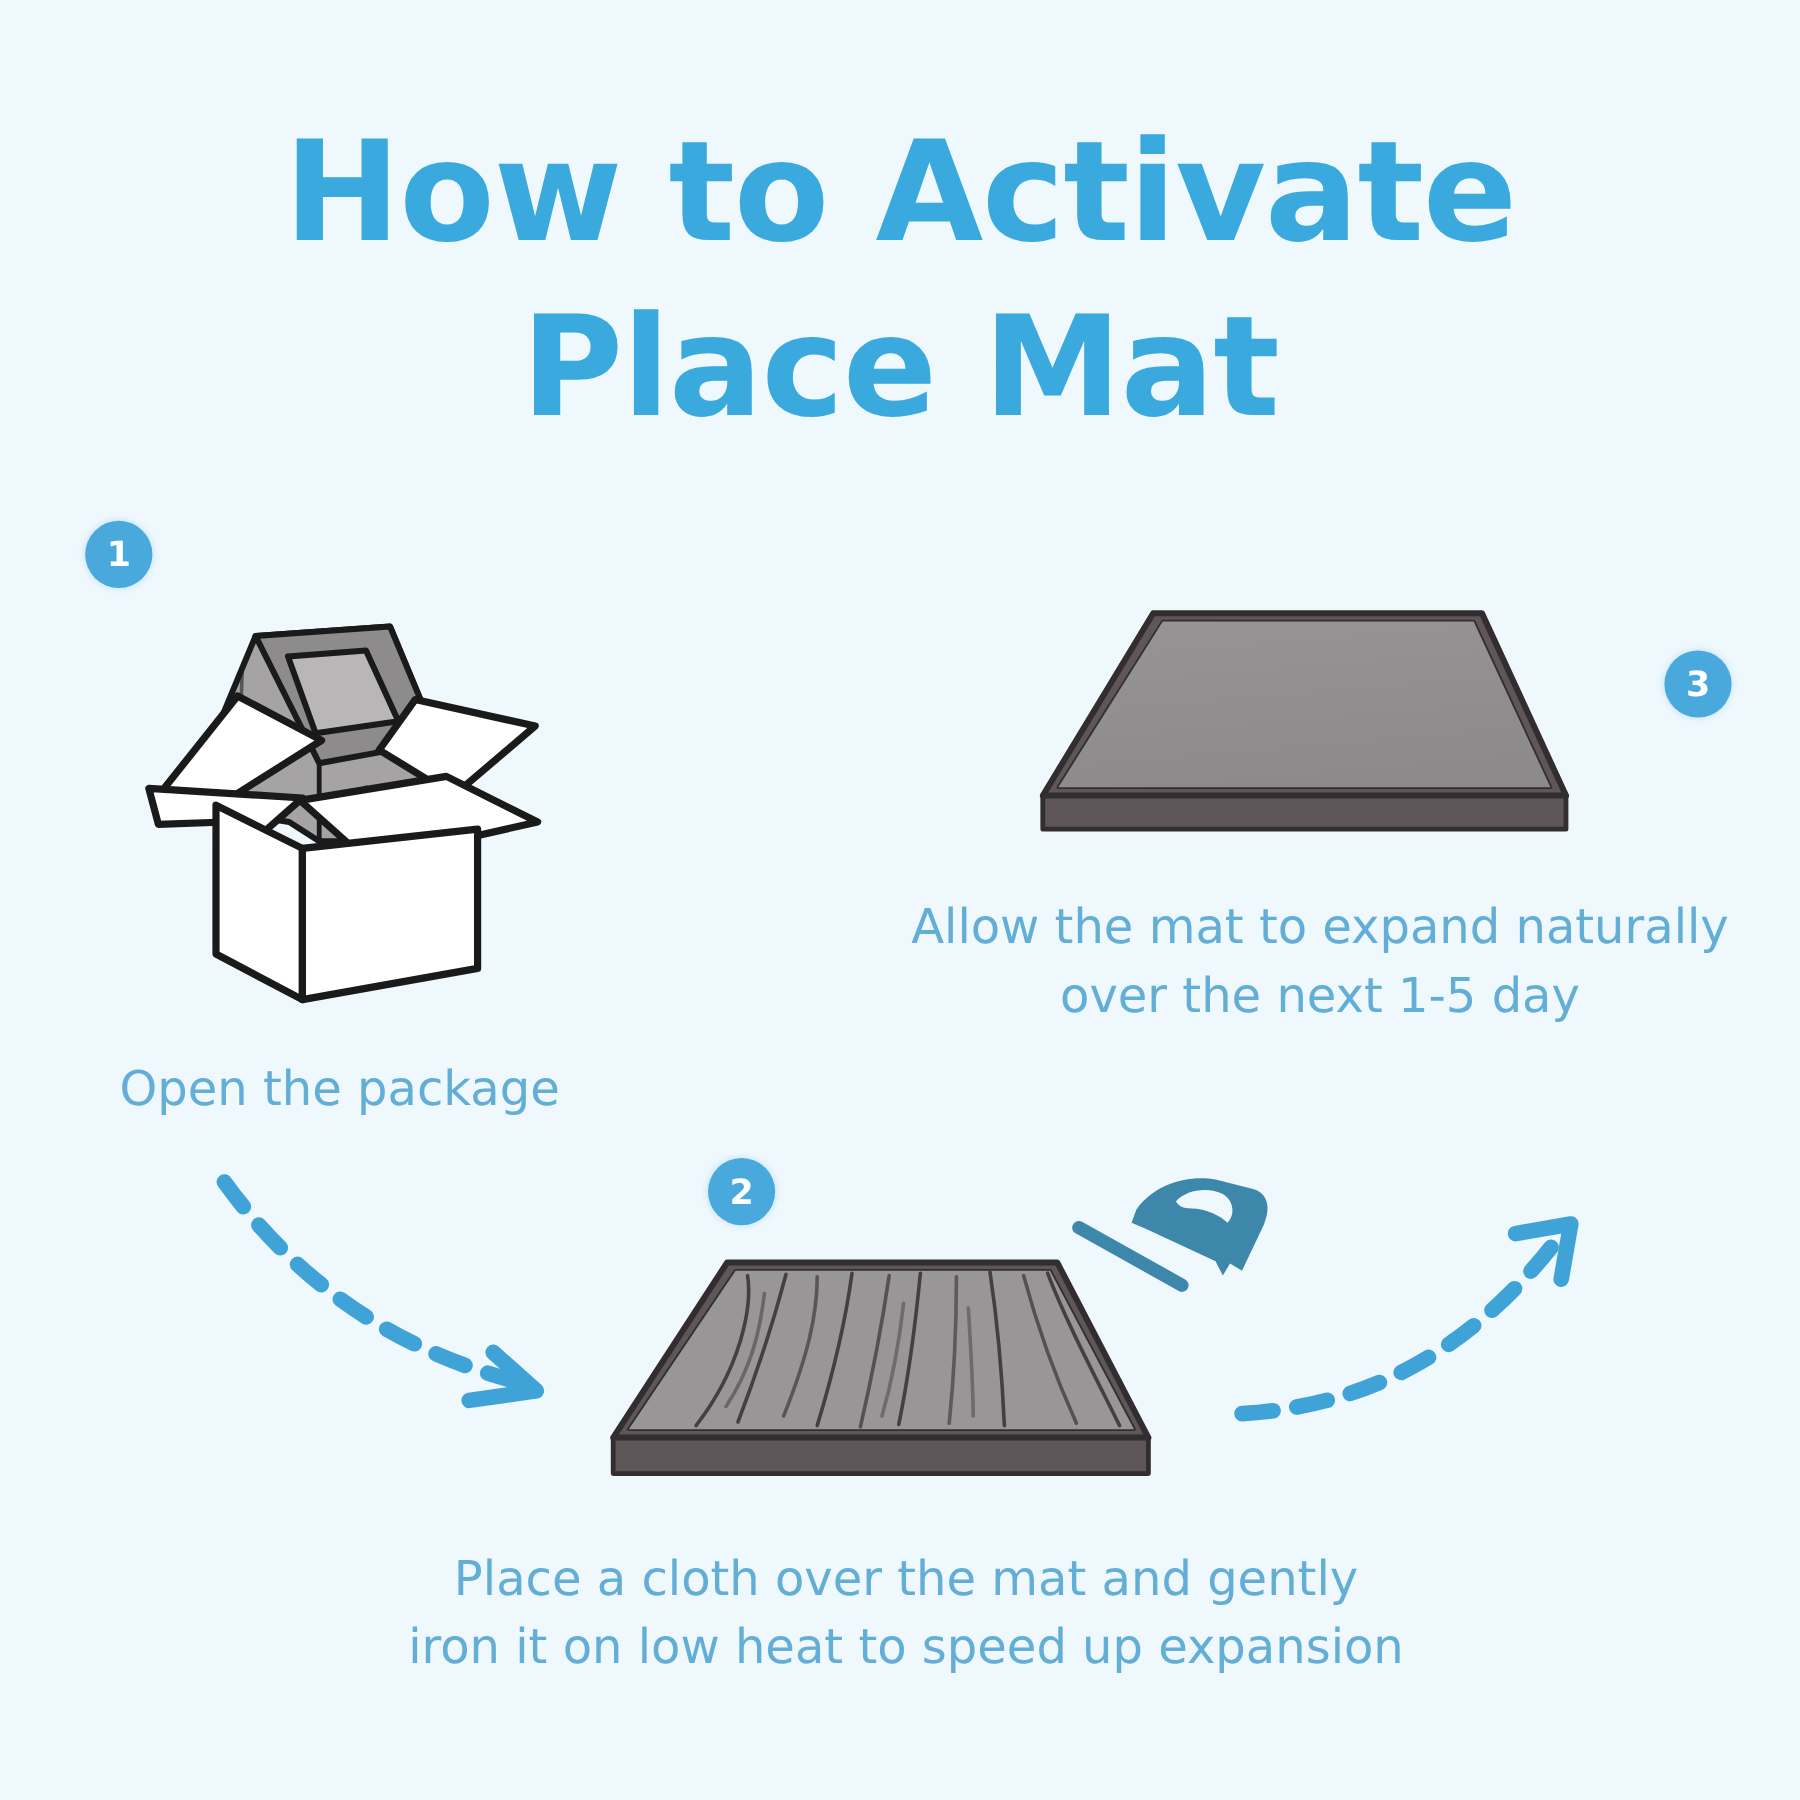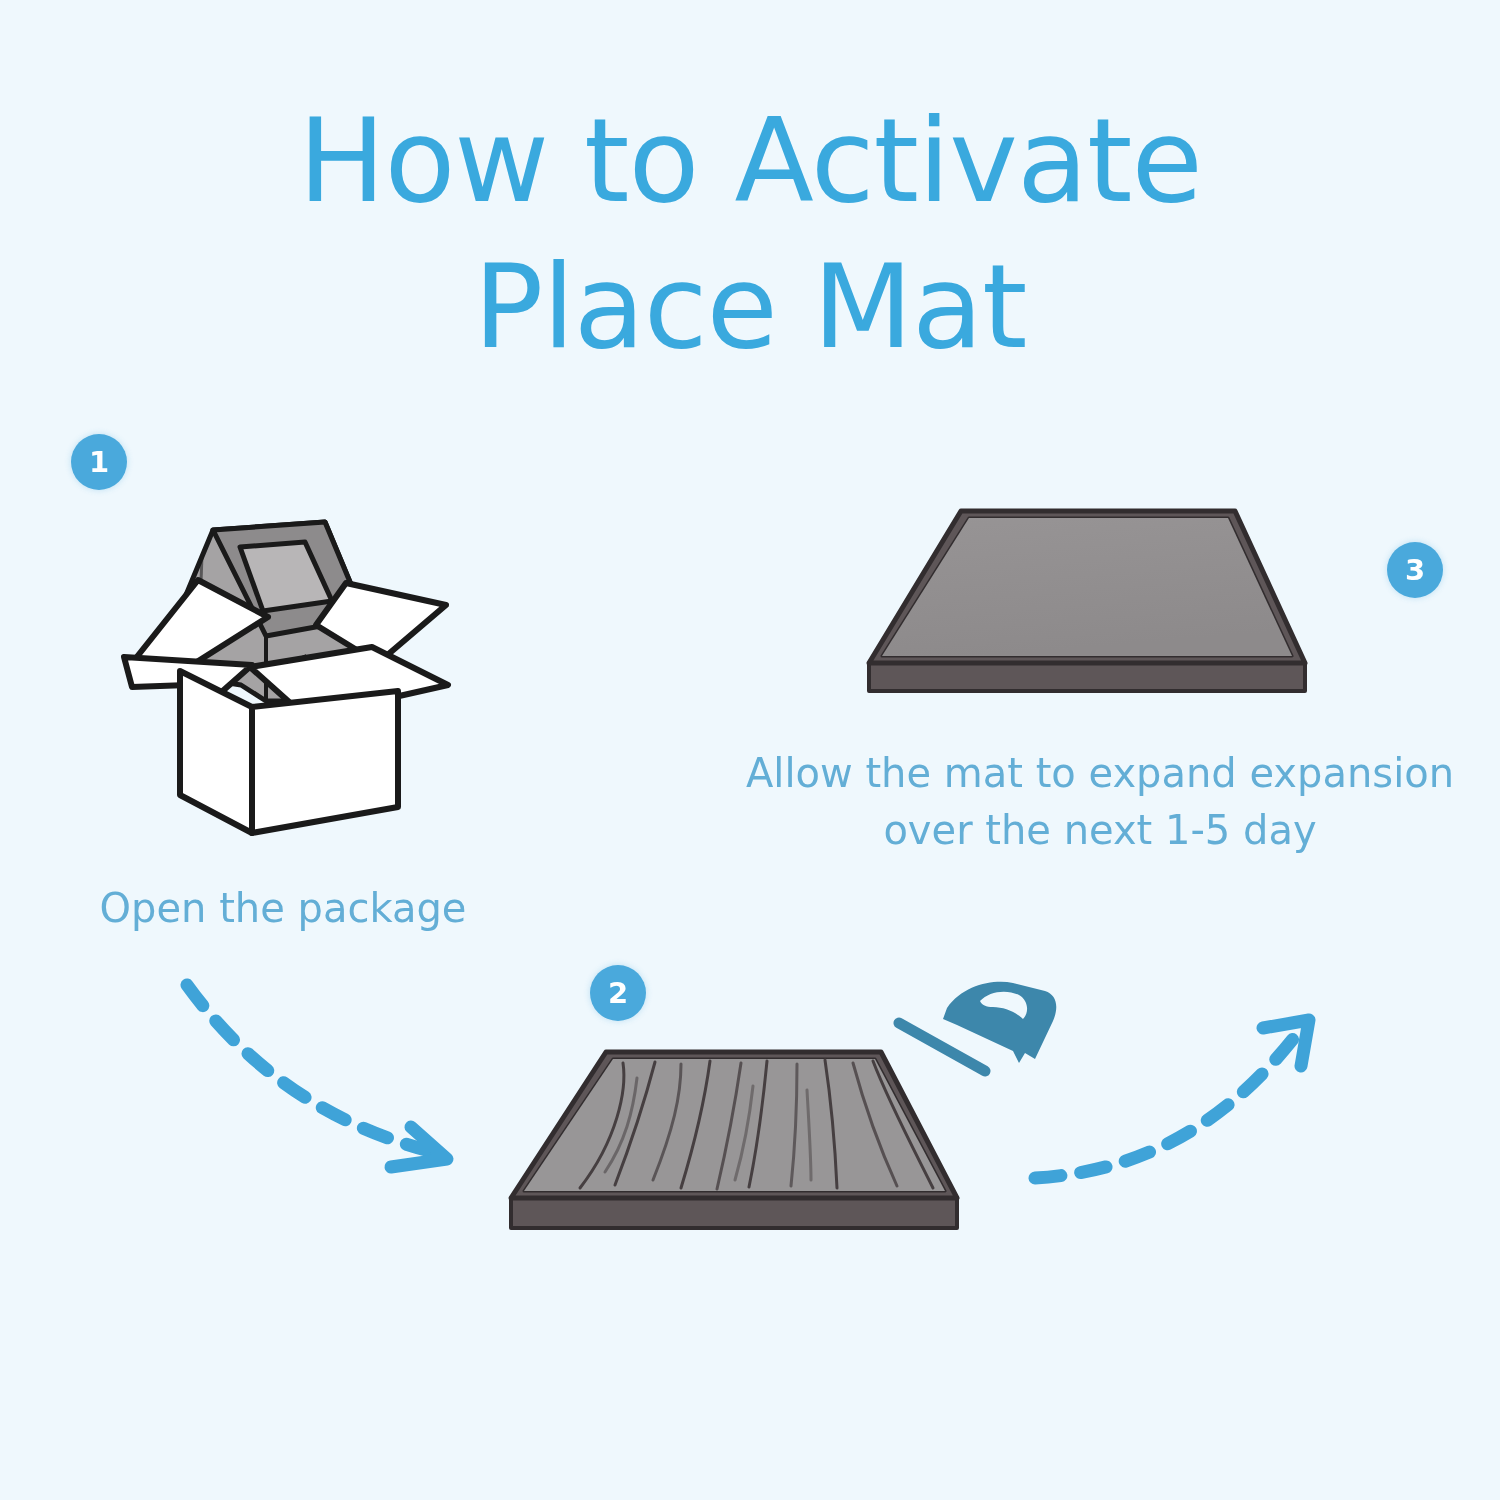--- a/index.html
+++ b/index.html
@@ -22,21 +22,21 @@
 
   
   .title {
     position: absolute;
     left: 0;
     top: 88px;
     width: 1500px;
     text-align: center;
     color: #3aa9de;
     font-family: "DejaVu Sans", sans-serif;
-    font-weight: 400;
+    font-weight: 700;
     font-size: 116px;
     line-height: 146px;
     letter-spacing: -1px;
   }
   .title .line2 { display: block; }
 
   
   .badge {
     position: absolute;
     width: 56px;
@@ -165,20 +165,24 @@
         <path d="M320 30 C 326 70, 330 114, 332 158"></path>
         <path d="M348 33 C 358 70, 372 112, 392 156" opacity="0.8"></path>
         <path d="M368 31 C 382 68, 404 110, 428 158"></path>
         <path d="M132 48 C 128 82, 120 112, 100 142" opacity="0.55"></path>
         <path d="M248 56 C 244 92, 238 122, 230 150" opacity="0.5"></path>
         <path d="M302 60 C 304 96, 306 126, 306 150" opacity="0.5"></path>
       </g>
     </svg>
   </div>
 
+  <div class="caption" id="caption-2">
+    <div>Place a cloth over the mat and gently</div>
+    <div>iron it on low heat to speed up expansion</div>
+  </div>
 
   <div class="illu" id="arrow-2">
     <svg width="320" height="220" viewBox="0 0 320 220">
       <path d="M20 178 C 120 172, 210 130, 288 26" fill="none" stroke="#3fa3d8" stroke-width="13" stroke-linecap="round" stroke-dasharray="26 20"></path>
       <path d="M248 28 L294 20 L286 66" fill="none" stroke="#3fa3d8" stroke-width="13" stroke-linecap="round" stroke-linejoin="round"></path>
     </svg>
   </div>
 
   <div class="badge" id="badge-3">3</div>
 
@@ -191,17 +195,17 @@
         <linearGradient id="mat3grad" x1="0" y1="0" x2="0.25" y2="1">
           <stop offset="0%" stop-color="#979495"></stop>
           <stop offset="100%" stop-color="#8d8a8b"></stop>
         </linearGradient>
       </defs>
       <path d="M104 33 L363 33 L427 171 L17 171 Z" fill="url(#mat3grad)"></path>
     </svg>
   </div>
 
   <div class="caption" id="caption-3">
-    <div>Allow the mat to expand expansion</div>
+    <div>Allow the mat to expand naturally</div>
     <div>over the next 1-5 day</div>
   </div>
 
 </div>
 
 </body></html>

